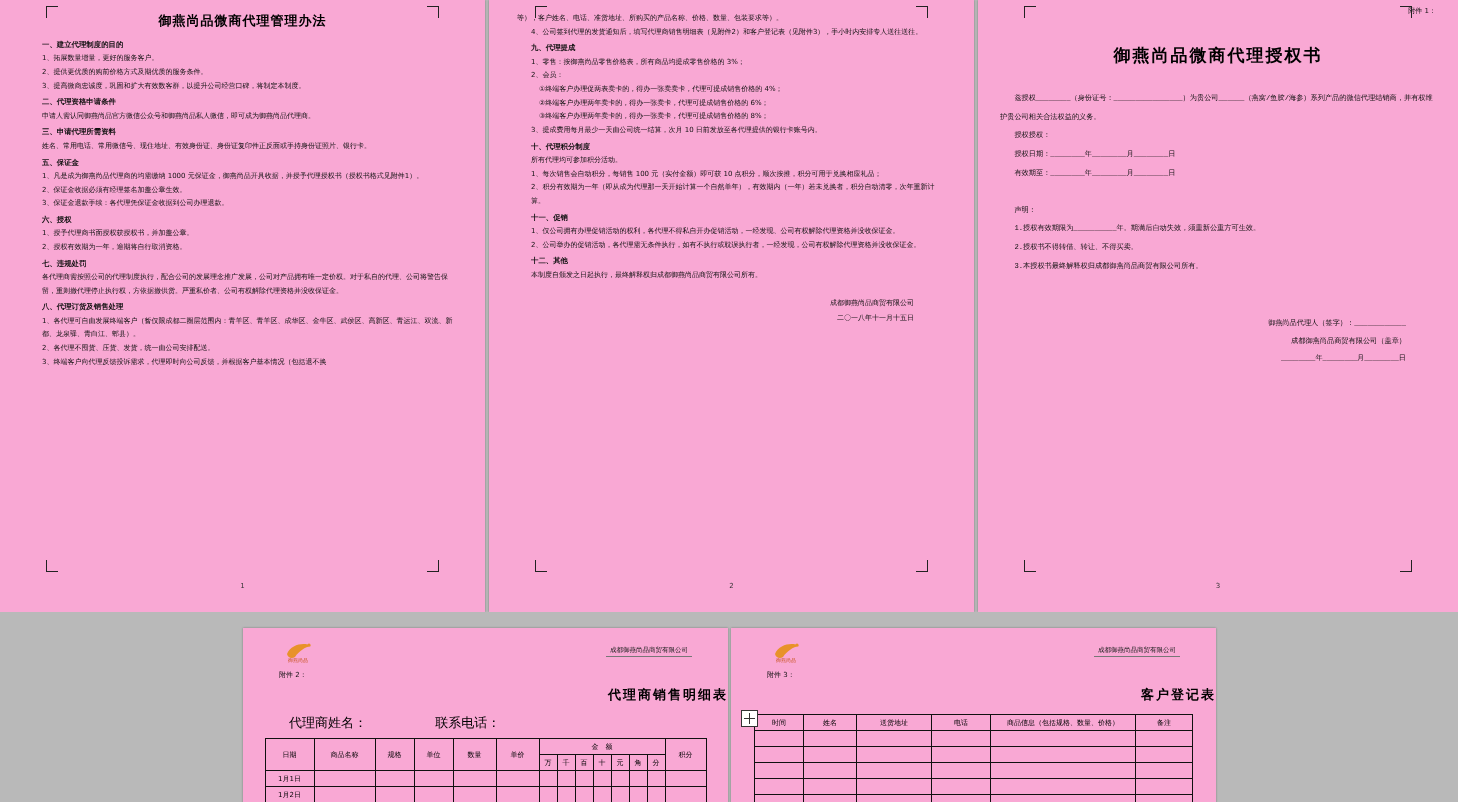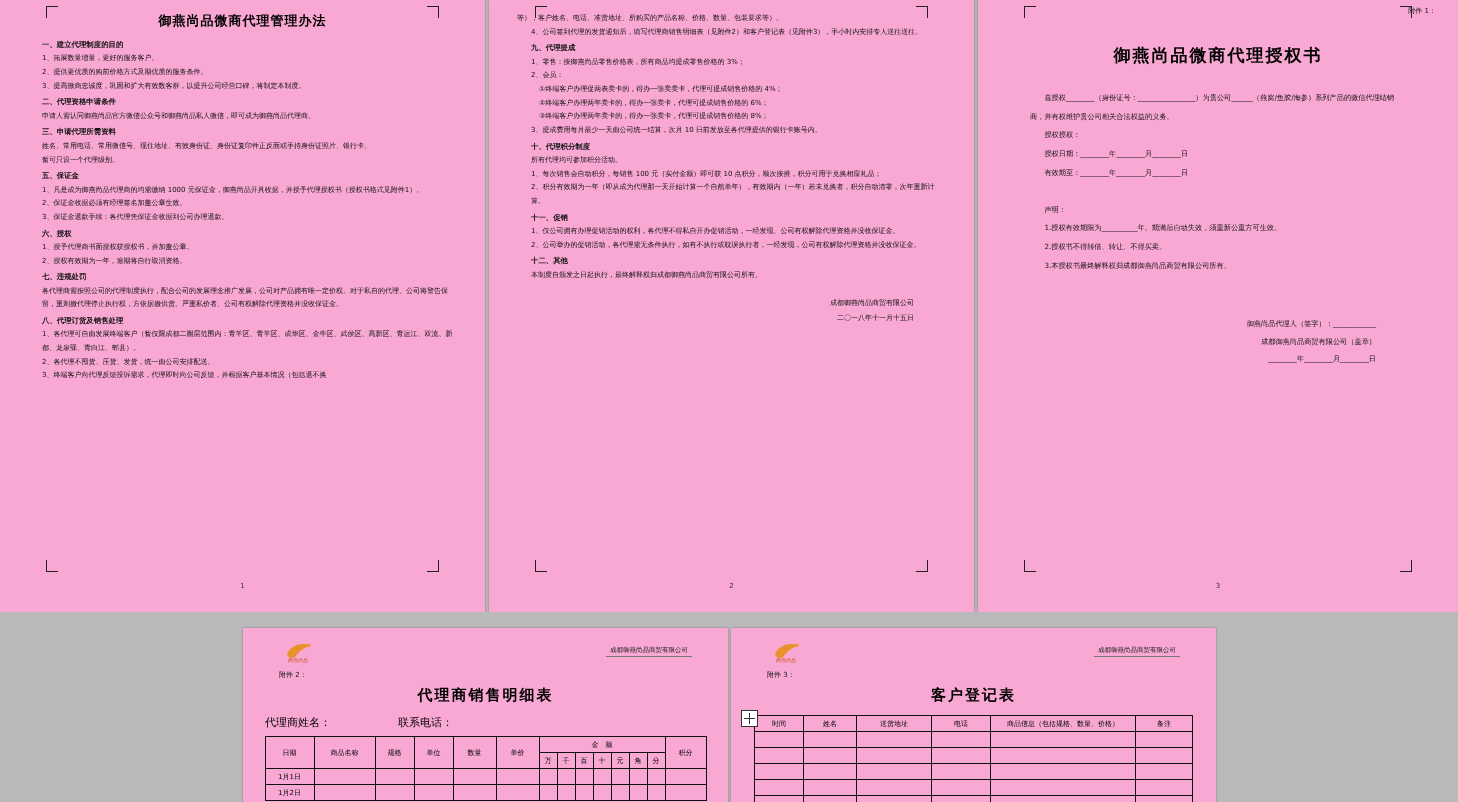--- a/index.html
+++ b/index.html
@@ -47,38 +47,38 @@
     position:absolute;bottom:22px;left:0;right:0;text-align:center;
     font-size:7px;color:#333;
   }
   .sign{
     text-align:right;padding-right:60px;font-size:7px;line-height:2.1;color:#111;
     margin-top:14px;
   }
   .attach{
     font-size:7px;color:#111;text-align:right;padding:6px 22px 0 0;
   }
-  .p3 .body{padding:0 52px;font-size:7.2px;line-height:2.6;}
+  .p3 .body{padding:0 22px;font-size:7.2px;line-height:2.6;font-family:Liberation Mono, monospace;}
   .p3 .line{margin:0;}
   .p3 .blk{margin-top:18px;}
   .p3 .sig{margin-top:40px;text-align:right;padding-right:30px;line-height:2.4;}
 
   
   .hdr{
     display:flex;align-items:center;justify-content:space-between;
     padding:10px 36px 0 36px;
   }
   .logo{
     width:40px;height:26px;position:relative;
   }
   .logo svg{display:block;}
   .company{font-size:6.5px;color:#222;border-bottom:1px solid #777;padding:0 4px 1px 4px;}
   .attach2{font-size:7px;padding:6px 0 0 36px;color:#111;}
-  .tbl-title{text-align:center;font-weight:bold;font-size:15px;margin:6px 0 10px 0;letter-spacing:2px;}
-  .meta{font-size:11px;padding-left:22px;margin-bottom:6px;}
+  .tbl-title{text-align:right;font-weight:bold;font-size:13px;margin:6px 0 10px 0;letter-spacing:2px;}
+  .meta{font-size:13px;padding-left:46px;margin-bottom:6px;}
   .meta span{display:inline-block;}
   table{border-collapse:collapse;margin:0 auto;font-size:7px;}
   table td,table th{border:1px solid #111;text-align:center;font-weight:normal;padding:1px 2px;height:13px;}
   .sel-handle{
     position:absolute;left:10px;top:82px;width:15px;height:15px;
     border:1px solid #333;background:#fff;
   }
   .sel-handle:before,.sel-handle:after{
     content:"";position:absolute;background:#333;
   }
@@ -103,21 +103,20 @@
     <p class="p">1、拓展数量增量，更好的服务客户。</p>
     <p class="p">2、提供更优质的购前价格方式及期优质的服务条件。</p>
     <p class="p">3、提高微商忠诚度，巩固和扩大有效数客群，以提升公司经营口碑，将制定本制度。</p>
 
     <div class="h2">二、代理资格申请条件</div>
     <p class="p">申请人需认同御燕尚品官方微信公众号和御燕尚品私人微信，即可成为御燕尚品代理商。</p>
 
     <div class="h2">三、申请代理所需资料</div>
     <p class="p">姓名、常用电话、常用微信号、现住地址、有效身份证、身份证复印件正反面或手持身份证照片、银行卡。</p>
 
-    <p class="p">暂可只设一个代理级别。</p>
 
     <div class="h2">五、保证金</div>
     <p class="p">1、凡是成为御燕尚品代理商的均需缴纳 1000 元保证金，御燕尚品开具收据，并授予代理授权书（授权书格式见附件1）。</p>
     <p class="p">2、保证金收据必须有经理签名加盖公章生效。</p>
     <p class="p">3、保证金退款手续：各代理凭保证金收据到公司办理退款。</p>
 
     <div class="h2">六、授权</div>
     <p class="p">1、授予代理商书面授权获授权书，并加盖公章。</p>
     <p class="p">2、授权有效期为一年，逾期将自行取消资格。</p>
 

